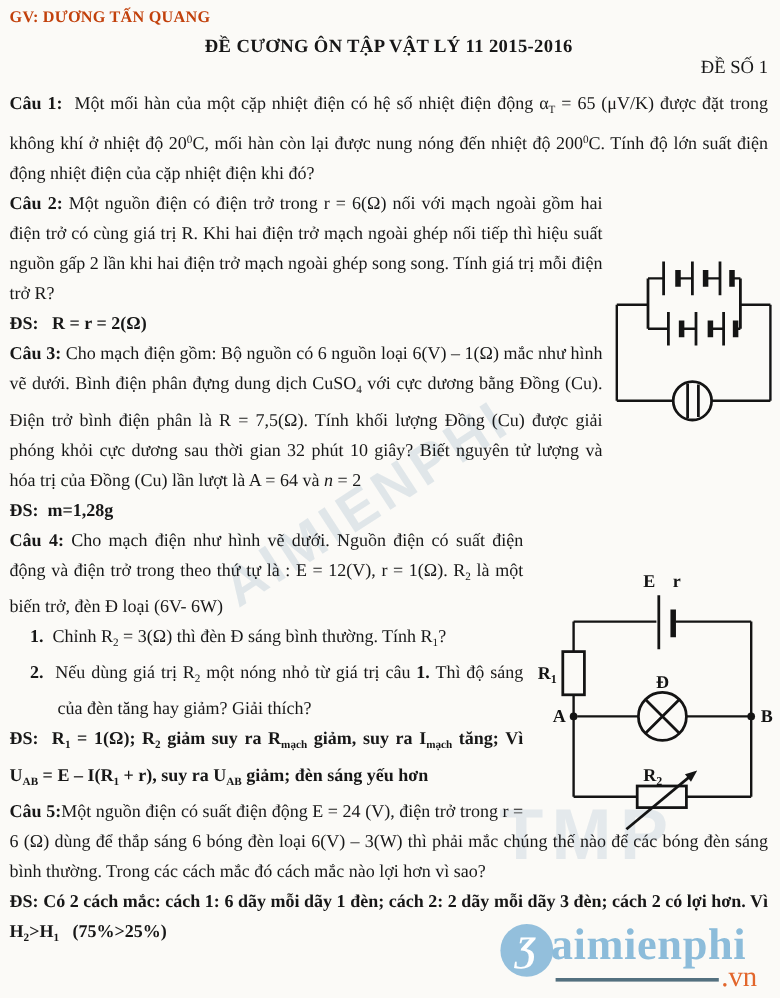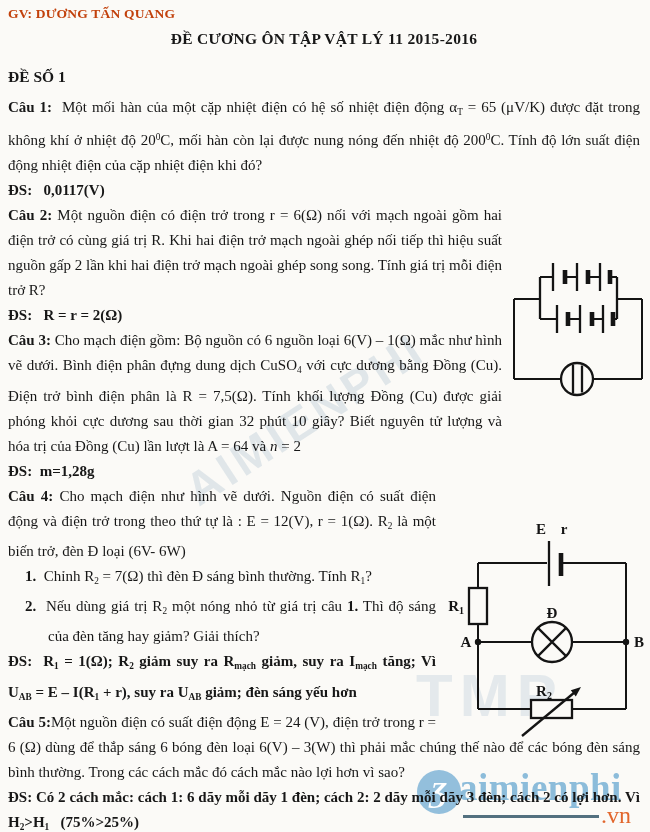--- a/index.html
+++ b/index.html
@@ -4,21 +4,21 @@
 <style>
   html,body{margin:0;padding:0}
   body{
     width:650px;height:832px;background:#fbfaf7;
     font-family:"Liberation Serif","DejaVu Serif",serif;
     color:#171717;overflow:hidden;
   }
   .page{position:relative;width:650px;height:832px;box-sizing:border-box;padding:6px 10px 0 8px}
   .teacher{color:#c2410c;font-weight:bold;font-size:13.5px;letter-spacing:.2px}
   .title{text-align:center;font-weight:bold;font-size:15.5px;margin-top:8px;letter-spacing:.3px}
-  .subtitle{text-align:left;font-weight:bold;font-size:15.5px;margin-top:20px}
+  .subtitle{text-align:right;font-weight:normal;font-size:15.5px;margin-top:0}
   .content{position:relative;z-index:1;margin-top:9px;font-size:15px;line-height:25px;text-align:justify}
   .content p{margin:0}
   .b{font-weight:bold}
   .i{font-style:italic}
   .sub{font-size:.62em;vertical-align:-.35em;letter-spacing:0}
   .sup{font-size:.62em;vertical-align:.55em}
   .listitem{padding-left:40px;text-indent:-23px}
   .float1{float:right;width:132px;height:176px;margin:40px -4px 0 10px;padding-top:12px;box-sizing:border-box}
   .float2{float:right;width:202px;height:224px;margin:14px -6px 0 8px;padding-top:16px;box-sizing:border-box}
   svg{display:block}
@@ -59,21 +59,20 @@
     <div class="logo-vn">.vn</div>
   </div>
 
   <div class="teacher">GV: DƯƠNG TẤN QUANG</div>
   <div class="title">ĐỀ CƯƠNG ÔN TẬP VẬT LÝ 11 2015-2016</div>
   <div class="subtitle">ĐỀ SỐ 1</div>
 
   <div class="content">
 
     <p><span class="b">Câu 1:&nbsp;&nbsp;</span><span>Một mối hàn của một cặp nhiệt điện có hệ số nhiệt điện động α</span><span class="sub">T</span><span> = 65 (μV/K) được đặt trong không khí ở nhiệt độ 20</span><span class="sup">0</span><span>C, mối hàn còn lại được nung nóng đến nhiệt độ 200</span><span class="sup">0</span><span>C. Tính độ lớn suất điện động nhiệt điện của cặp nhiệt điện khi đó?</span></p>
-    <p><span class="b">ĐS:&nbsp;&nbsp; 0,0117(V)</span></p>
 
     <div class="float1">
       <svg width="132" height="152" viewBox="0 0 132 152">
         <g>
           <path class="wire" d="M2,44 H28 M2,44 V124 M2,124 H49 M81,124 H130 M130,44 V124 M105,44 H130"></path>
         </g>
         <g>
           <path class="wire" d="M28,22 H41 M53,22 H65 M76,22 H88 M98,22 H105"></path>
           <path class="wire22" d="M41,8 V36 M65,8 V36 M88,8 V36"></path>
           <path class="thick" d="M53,15 V29 M76,15 V29 M98,15 V29"></path>
@@ -125,20 +124,20 @@
         <g>
           <rect class="cmp" x="87" y="186" width="41" height="18"></rect>
           <path class="wire22" d="M78,222 L131,178"></path>
           <polygon fill="#141414" points="137,173 131.8,182.4 126.8,176.2"></polygon>
         </g>
         <text class="lbl" x="100" y="182" text-anchor="middle"><tspan>R</tspan><tspan class="lblsub" dy="3">2</tspan></text>
       </svg>
     </div>
 
     <p><span class="b">Câu 4: </span><span>Cho mạch điện như hình vẽ dưới. Nguồn điện có suất điện động và điện trở trong theo thứ tự là : E = 12(V), r = 1(Ω). R</span><span class="sub">2</span><span> là một biến trở, đèn Đ loại (6V- 6W)</span></p>
-    <p class="listitem"><span class="b">1.&nbsp;&nbsp;</span><span>Chỉnh R</span><span class="sub">2</span><span> = 7(Ω) thì đèn Đ sáng bình thường. Tính R</span><span class="sub">1</span><span>?</span></p>
+    <p class="listitem"><span class="b">1.&nbsp;&nbsp;</span><span>Chỉnh R</span><span class="sub">2</span><span> = 3(Ω) thì đèn Đ sáng bình thường. Tính R</span><span class="sub">1</span><span>?</span></p>
     <p class="listitem"><span class="b">2.&nbsp;&nbsp;</span><span>Nếu dùng giá trị R</span><span class="sub">2</span><span> một nóng nhỏ từ giá trị câu </span><span class="b">1.</span><span> Thì độ sáng của đèn tăng hay giảm? Giải thích?</span></p>
     <p><span class="b">ĐS:&nbsp;&nbsp;R</span><span class="b sub">1</span><span class="b"> = 1(Ω); R</span><span class="b sub">2</span><span class="b"> giảm suy ra R</span><span class="b sub">mạch</span><span class="b"> giảm, suy ra I</span><span class="b sub">mạch</span><span class="b"> tăng; Vì U</span><span class="b sub">AB</span><span class="b"> = E – I(R</span><span class="b sub">1</span><span class="b"> + r), suy ra U</span><span class="b sub">AB</span><span class="b"> giảm; đèn sáng yếu hơn</span></p>
     <p><span class="b">Câu 5:</span><span>Một nguồn điện có suất điện động E = 24 (V), điện trở trong r = 6 (Ω) dùng để thắp sáng 6 bóng đèn loại 6(V) – 3(W) thì phải mắc chúng thế nào để các bóng đèn sáng bình thường. Trong các cách mắc đó cách mắc nào lợi hơn vì sao?</span></p>
     <p><span class="b">ĐS: Có 2 cách mắc: cách 1: 6 dãy mỗi dãy 1 đèn; cách 2: 2 dãy mỗi dãy 3 đèn; cách 2 có lợi hơn. Vì H</span><span class="b sub">2</span><span class="b">&gt;H</span><span class="b sub">1</span><span class="b">&nbsp;&nbsp; (75%&gt;25%)</span></p>
 
   </div>
 </div>
 
 </body></html>

